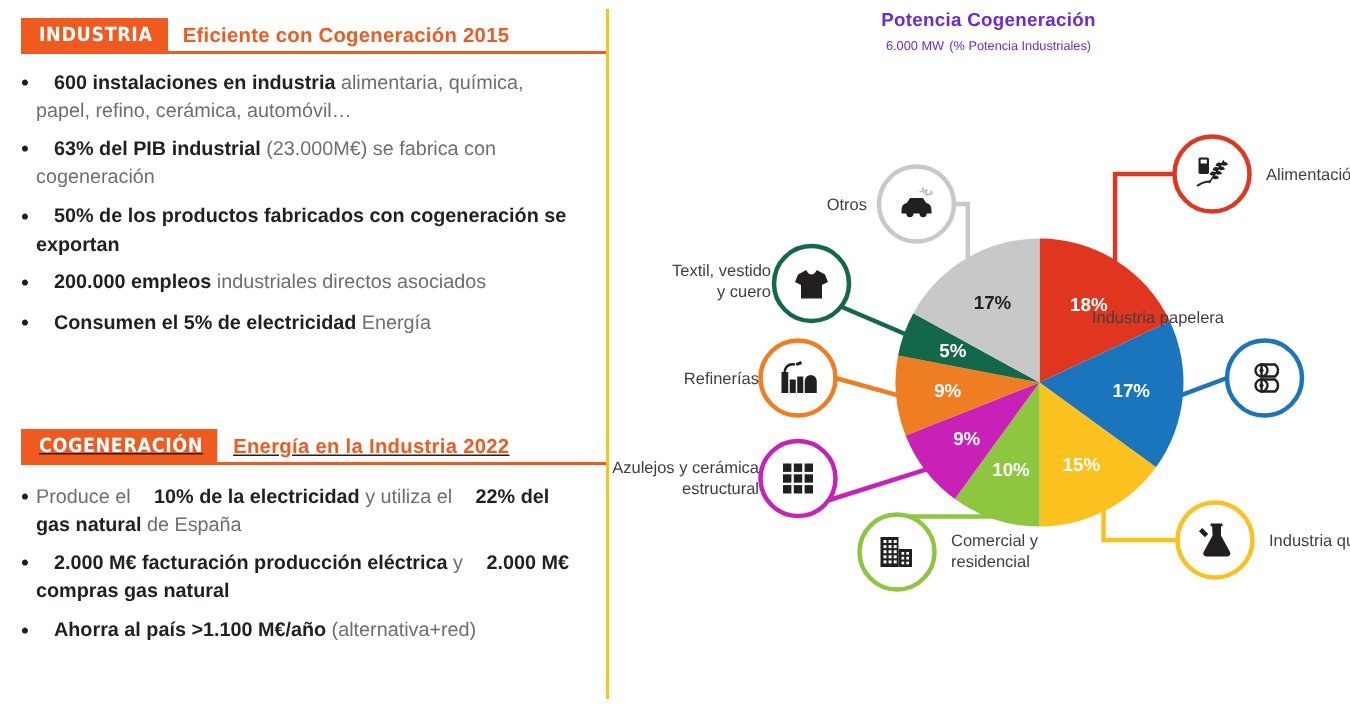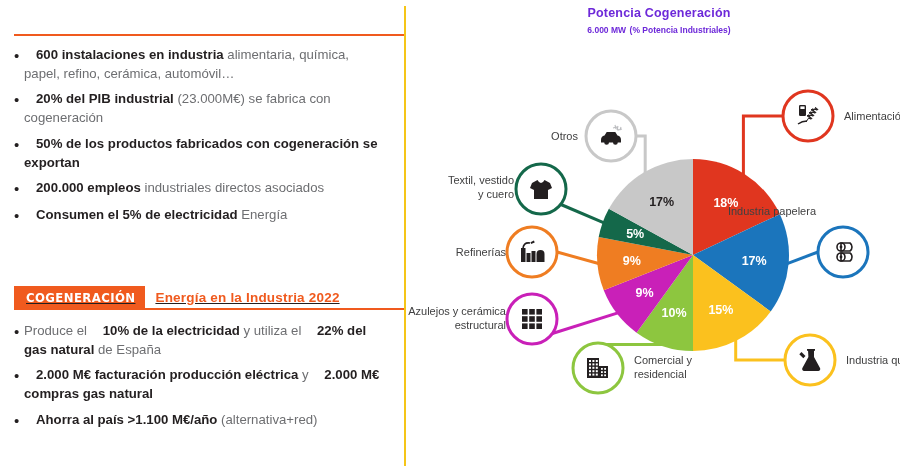--- a/index.html
+++ b/index.html
@@ -41,49 +41,53 @@
 
   
   .right-panel{position:absolute;left:406px;top:0;width:494px;height:471px;}
   .chart-title{
     position:absolute;left:0;right:0;top:6px;text-align:center;
     color:#6d28d9;
     padding-left:12px;
   }
   .chart-title .t1{font-size:12.5px;font-weight:bold;letter-spacing:.2px;}
   .chart-title .t2{font-size:12.5px;font-weight:bold;margin-top:2px;}
-  .chart-title .t2 span{font-size:8.5px;font-weight:bold;letter-spacing:0;}
+  .chart-title .t2 span{font-size:8.5px;font-weight:normal;letter-spacing:0;}
 
   svg.pie-wrap{position:absolute;left:0;top:0;width:494px;height:471px;}
   .slice-label{
     font-family:"Liberation Sans","DejaVu Sans",sans-serif;
     font-size:12.5px;font-weight:bold;text-anchor:middle;
   }
   .cat-label{
     font-family:"Liberation Sans","DejaVu Sans",sans-serif;
     font-size:11px;fill:#404041;
   }
 </style>
 </head>
 <body>
 
 <div id="root">
 
   <div class="left-panel">
 
+    <div class="section-header" style="left:14px;top:12px;">
+      <div class="sh-tag">INDUSTRIA</div>
+      <div class="sh-title">Eficiente con Cogeneración 2015</div>
+    </div>
     <div class="sh-rule" style="left:14px;top:34px;width:390px;"></div>
 
     <div class="bullets" style="top:46px;">
       <div class="bullet">
         <span class="dot">•</span>
         <span class="txt"><b>600 instalaciones en industria</b><span> alimentaria, química, papel, refino, cerámica, automóvil…</span></span>
       </div>
       <div class="bullet">
         <span class="dot">•</span>
-        <span class="txt"><b>20% del PIB industrial</b><span> (23.000M€) se fabrica con cogeneración</span></span>
+        <span class="txt"><b>63% del PIB industrial</b><span> (23.000M€) se fabrica con cogeneración</span></span>
       </div>
       <div class="bullet">
         <span class="dot">•</span>
         <span class="txt"><b>50% de los productos fabricados con cogeneración se exportan</b><span></span></span>
       </div>
       <div class="bullet">
         <span class="dot">•</span>
         <span class="txt"><b>200.000 empleos</b><span> industriales directos asociados</span></span>
       </div>
       <div class="bullet">

